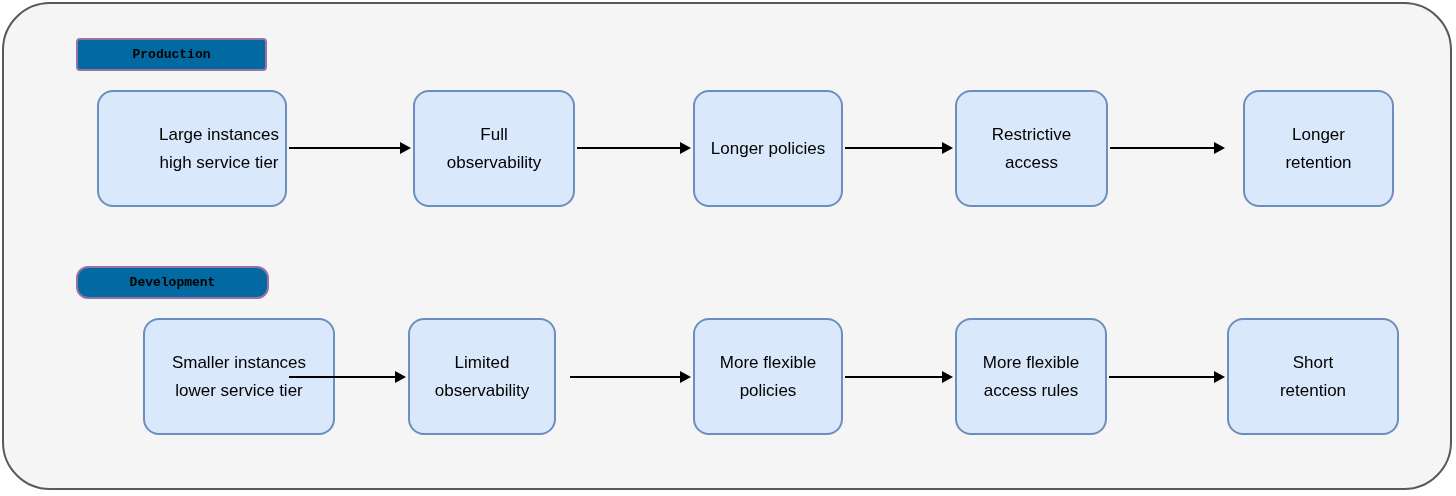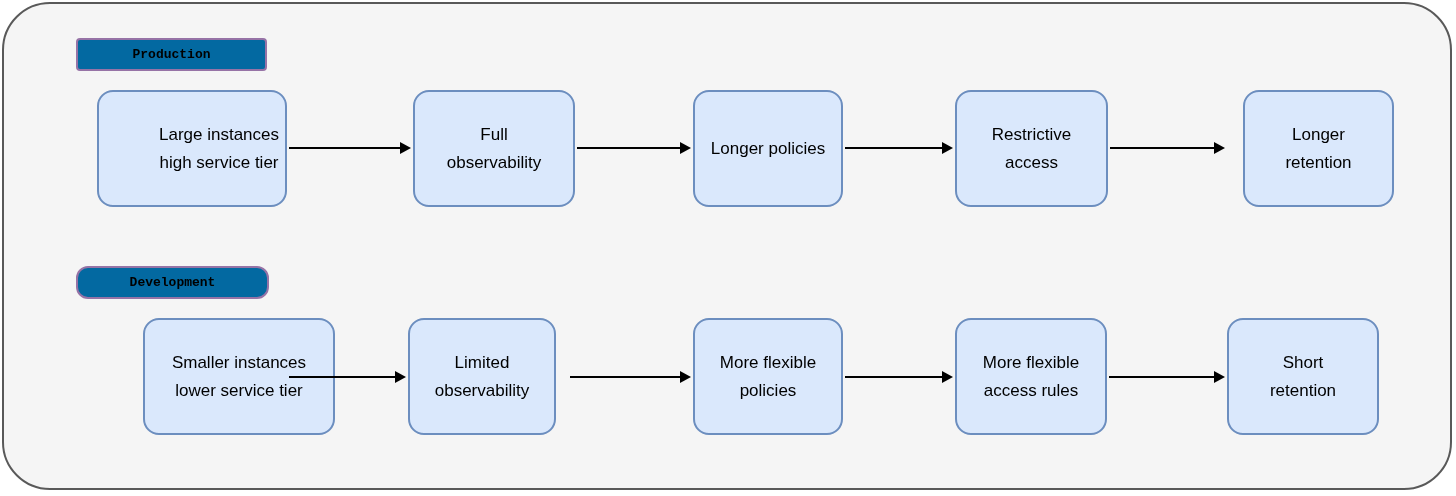--- a/index.html
+++ b/index.html
@@ -153,18 +153,18 @@
     <span class="arrow-head"></span>
   </div>
   <div class="node" style="left:955px; top:318px; width:152px;">
     <span class="node-label">More flexible
 access rules</span>
   </div>
   <div class="arrow" style="left:1109px; top:371px; width:116px;">
     <span class="arrow-line"></span>
     <span class="arrow-head"></span>
   </div>
-  <div class="node" style="left:1227px; top:318px; width:152px;">
+  <div class="node" style="left:1227px; top:318px; width:172px;">
     <span class="node-label">Short
 retention</span>
   </div>
 
 </div>
 
 </body></html>

